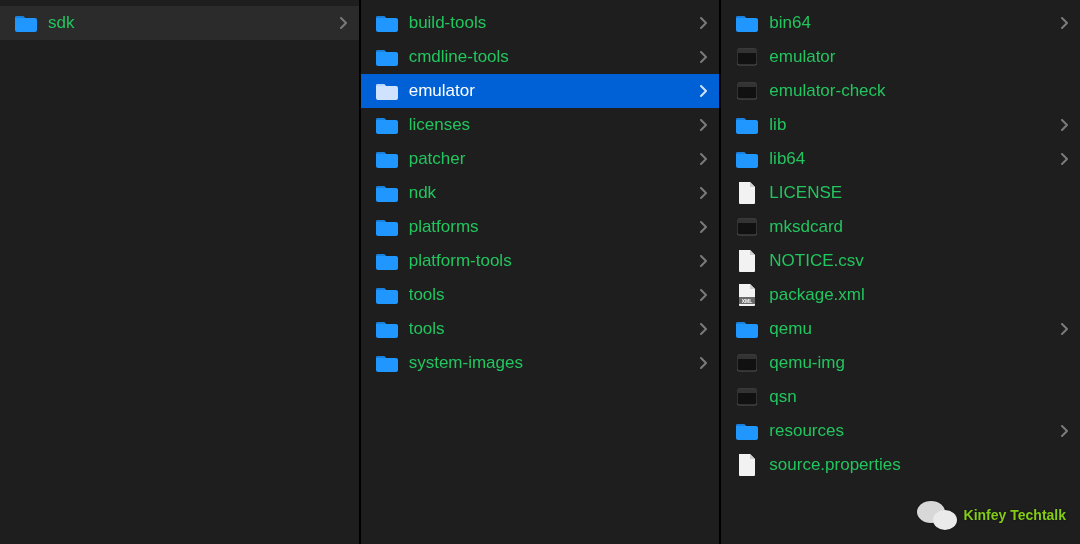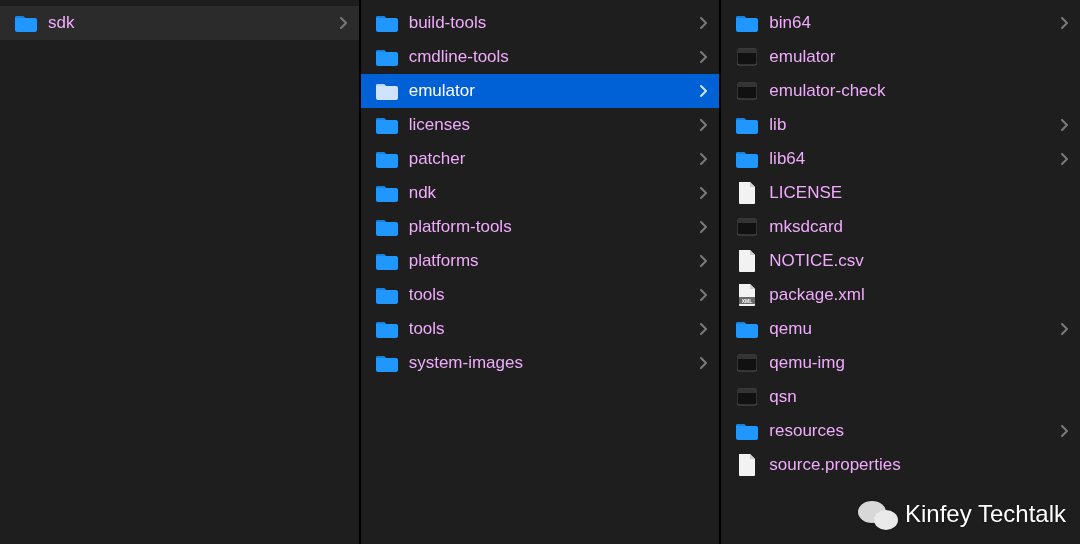--- a/index.html
+++ b/index.html
@@ -42,21 +42,21 @@
       width: 24px;
       height: 24px;
       display: flex;
       align-items: center;
       justify-content: center;
       margin-right: 10px;
       flex: 0 0 24px;
     }
     .row .label {
       flex: 1 1 auto;
-      color: #f0abfc;
+      color: #22c55e;
       overflow: hidden;
       text-overflow: ellipsis;
     }
     .row .chev {
       flex: 0 0 14px;
       color: #7a7a7a;
       display: flex;
       align-items: center;
       justify-content: center;
     }
@@ -66,23 +66,23 @@
     .row.selected {
       background: #0061d6;
     }
     .row.selected .label { color: #fff; }
     .row.selected .chev { color: #cfe3ff; }
 
     .watermark {
       position: absolute;
       right: 14px;
       bottom: 10px;
-      color: #ffffff;
-      font-size: 24px;
-      font-weight: 400;
+      color: #84cc16;
+      font-size: 14px;
+      font-weight: 700;
       text-shadow: 0 0 2px rgba(0,0,0,0.6);
       pointer-events: none;
     }
     .watermark .bubble {
       display: inline-block;
       vertical-align: middle;
       margin-right: 6px;
     }
     .watermark .bubble svg { display:block; filter: drop-shadow(0 0 1px rgba(0,0,0,0.4)); }
   </style>
@@ -192,35 +192,35 @@
           </svg>
         </span>
       </div>
       <div class="row">
         <span class="icon">
           <svg width="22" height="18" viewBox="0 0 22 18">
             <path d="M0 4 Q0 2 2 2 L8 2 L10 4 L20 4 Q22 4 22 6 L22 16 Q22 18 20 18 L2 18 Q0 18 0 16 Z" fill="#1f97ff"></path>
             <path d="M0 4 Q0 2 2 2 L8 2 L10 4 L0 4 Z" fill="#1781e0"></path>
           </svg>
         </span>
+        <span class="label">platforms</span>
+        <span class="chev">
+          <svg width="8" height="12" viewBox="0 0 8 12">
+            <path d="M1 1 L6 6 L1 11" stroke="currentColor" stroke-width="2" fill="none" stroke-linecap="round" stroke-linejoin="round"></path>
+          </svg>
+        </span>
+      </div>
+      <div class="row">
+        <span class="icon">
+          <svg width="22" height="18" viewBox="0 0 22 18">
+            <path d="M0 4 Q0 2 2 2 L8 2 L10 4 L20 4 Q22 4 22 6 L22 16 Q22 18 20 18 L2 18 Q0 18 0 16 Z" fill="#1f97ff"></path>
+            <path d="M0 4 Q0 2 2 2 L8 2 L10 4 L0 4 Z" fill="#1781e0"></path>
+          </svg>
+        </span>
         <span class="label">platform-tools</span>
-        <span class="chev">
-          <svg width="8" height="12" viewBox="0 0 8 12">
-            <path d="M1 1 L6 6 L1 11" stroke="currentColor" stroke-width="2" fill="none" stroke-linecap="round" stroke-linejoin="round"></path>
-          </svg>
-        </span>
-      </div>
-      <div class="row">
-        <span class="icon">
-          <svg width="22" height="18" viewBox="0 0 22 18">
-            <path d="M0 4 Q0 2 2 2 L8 2 L10 4 L20 4 Q22 4 22 6 L22 16 Q22 18 20 18 L2 18 Q0 18 0 16 Z" fill="#1f97ff"></path>
-            <path d="M0 4 Q0 2 2 2 L8 2 L10 4 L0 4 Z" fill="#1781e0"></path>
-          </svg>
-        </span>
-        <span class="label">platforms</span>
         <span class="chev">
           <svg width="8" height="12" viewBox="0 0 8 12">
             <path d="M1 1 L6 6 L1 11" stroke="currentColor" stroke-width="2" fill="none" stroke-linecap="round" stroke-linejoin="round"></path>
           </svg>
         </span>
       </div>
       <div class="row">
         <span class="icon">
           <svg width="22" height="18" viewBox="0 0 22 18">
             <path d="M0 4 Q0 2 2 2 L8 2 L10 4 L20 4 Q22 4 22 6 L22 16 Q22 18 20 18 L2 18 Q0 18 0 16 Z" fill="#1f97ff"></path>

